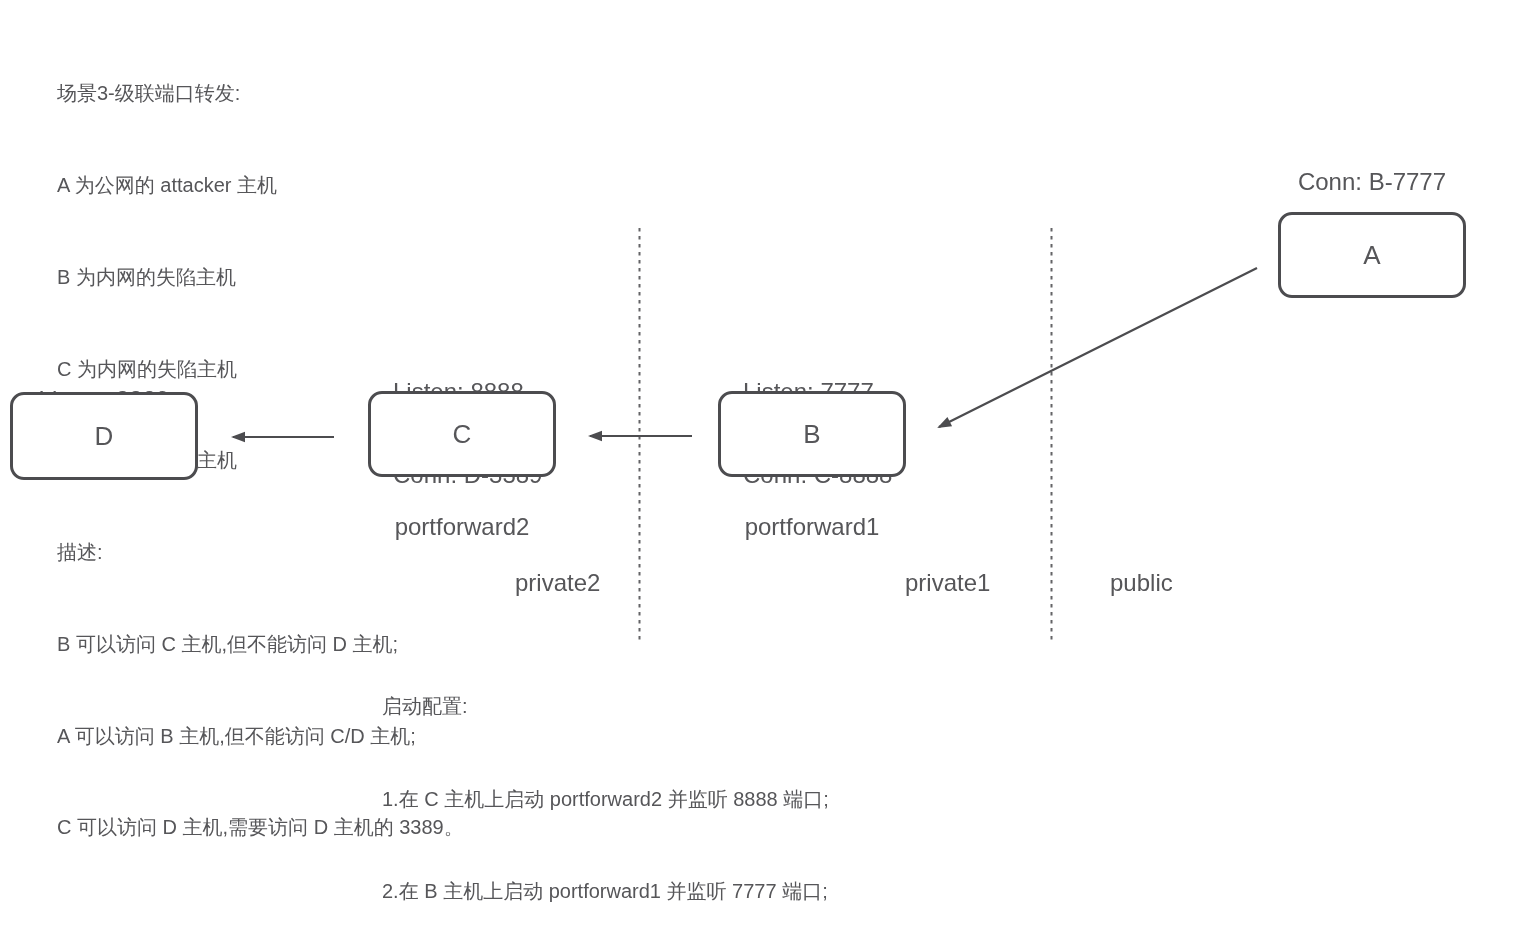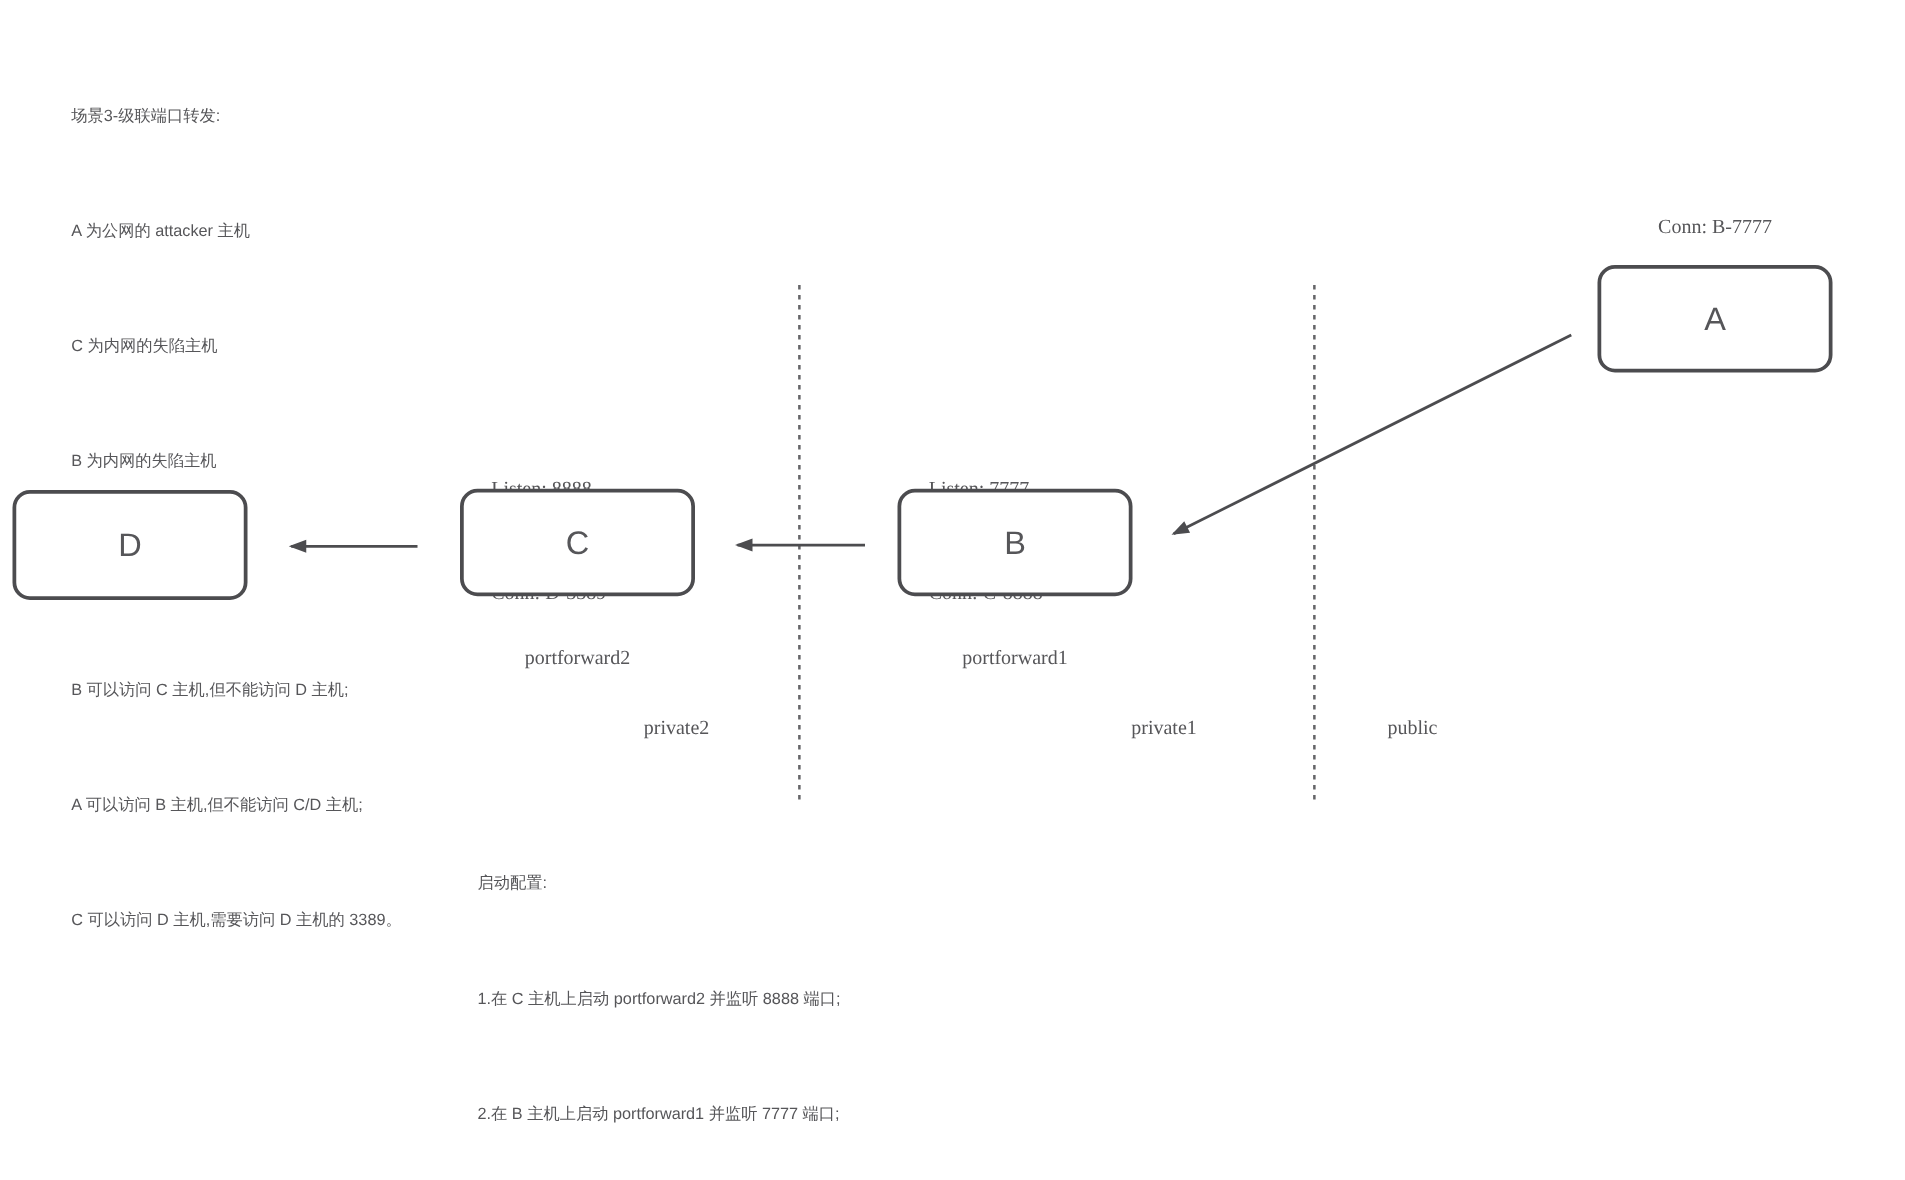--- a/index.html
+++ b/index.html
@@ -12,45 +12,44 @@
     color: #565659;
     overflow: hidden;
   }
   .overlay {
     position: absolute;
     left: 0; top: 0;
     width: 1524px; height: 944px;
   }
   .notes {
     position: absolute;
-    font-size: 13px;
+    font-size: 20px;
     white-space: pre;
   }
   .top-notes  { left: 57px;  top: 17px;  line-height: 30.6px; }
   .bottom-notes { left: 382px; top: 630px; line-height: 30.7px; }
   .node {
     position: absolute;
     width: 188px;
     height: 86px;
     box-sizing: border-box;
     border: 3px solid #4c4c4f;
     border-radius: 14px;
     background: #ffffff;
     display: flex;
     align-items: center;
     justify-content: center;
     font-size: 26px;
     color: #565659;
   }
   .caption {
     position: absolute;
-    font-size: 16px;
+    font-size: 24px;
     line-height: 24px;
     white-space: pre;
-    font-family: Liberation Serif, serif;
   }
   .caption.centered { text-align: center; }
   .caption.pair { line-height: 27.5px; }
 </style>
 </head>
 <body>
 
 <div class="canvas">
 
   <svg class="overlay" viewBox="0 0 1524 944" xmlns="http://www.w3.org/2000/svg">
@@ -62,23 +61,24 @@
     <line x1="639.5" y1="228" x2="639.5" y2="643" stroke="#646467" stroke-width="2" stroke-dasharray="3.5 4.5"></line>
     <line x1="1051.5" y1="228" x2="1051.5" y2="641" stroke="#646467" stroke-width="2" stroke-dasharray="3.5 4.5"></line>
     <line x1="1257" y1="268" x2="939" y2="427" stroke="#4c4c4f" stroke-width="2.2" marker-end="url(#ah)"></line>
     <line x1="692" y1="436" x2="590" y2="436" stroke="#4c4c4f" stroke-width="2.2" marker-end="url(#ah)"></line>
     <line x1="334" y1="437" x2="233" y2="437" stroke="#4c4c4f" stroke-width="2.2" marker-end="url(#ah)"></line>
   </svg>
 
   <div class="notes top-notes">
     <div>场景3-级联端口转发:</div>
     <div>A 为公网的 attacker 主机</div>
+    <div>B 为内网的失陷主机</div>
     <div>C 为内网的失陷主机</div>
-    <div>B 为内网的失陷主机</div>
     <div>D 为内网的目标主机</div>
+    <div>描述:</div>
     <div>B 可以访问 C 主机,但不能访问 D 主机;</div>
     <div>A 可以访问 B 主机,但不能访问 C/D 主机;</div>
     <div>C 可以访问 D 主机,需要访问 D 主机的 3389。</div>
   </div>
 
   <div class="caption centered" style="left:1278px; top:170px; width:188px;">Conn: B-7777</div>
   <div class="node" style="left:1278px; top:212px;">
     <span>A</span>
   </div>
 

